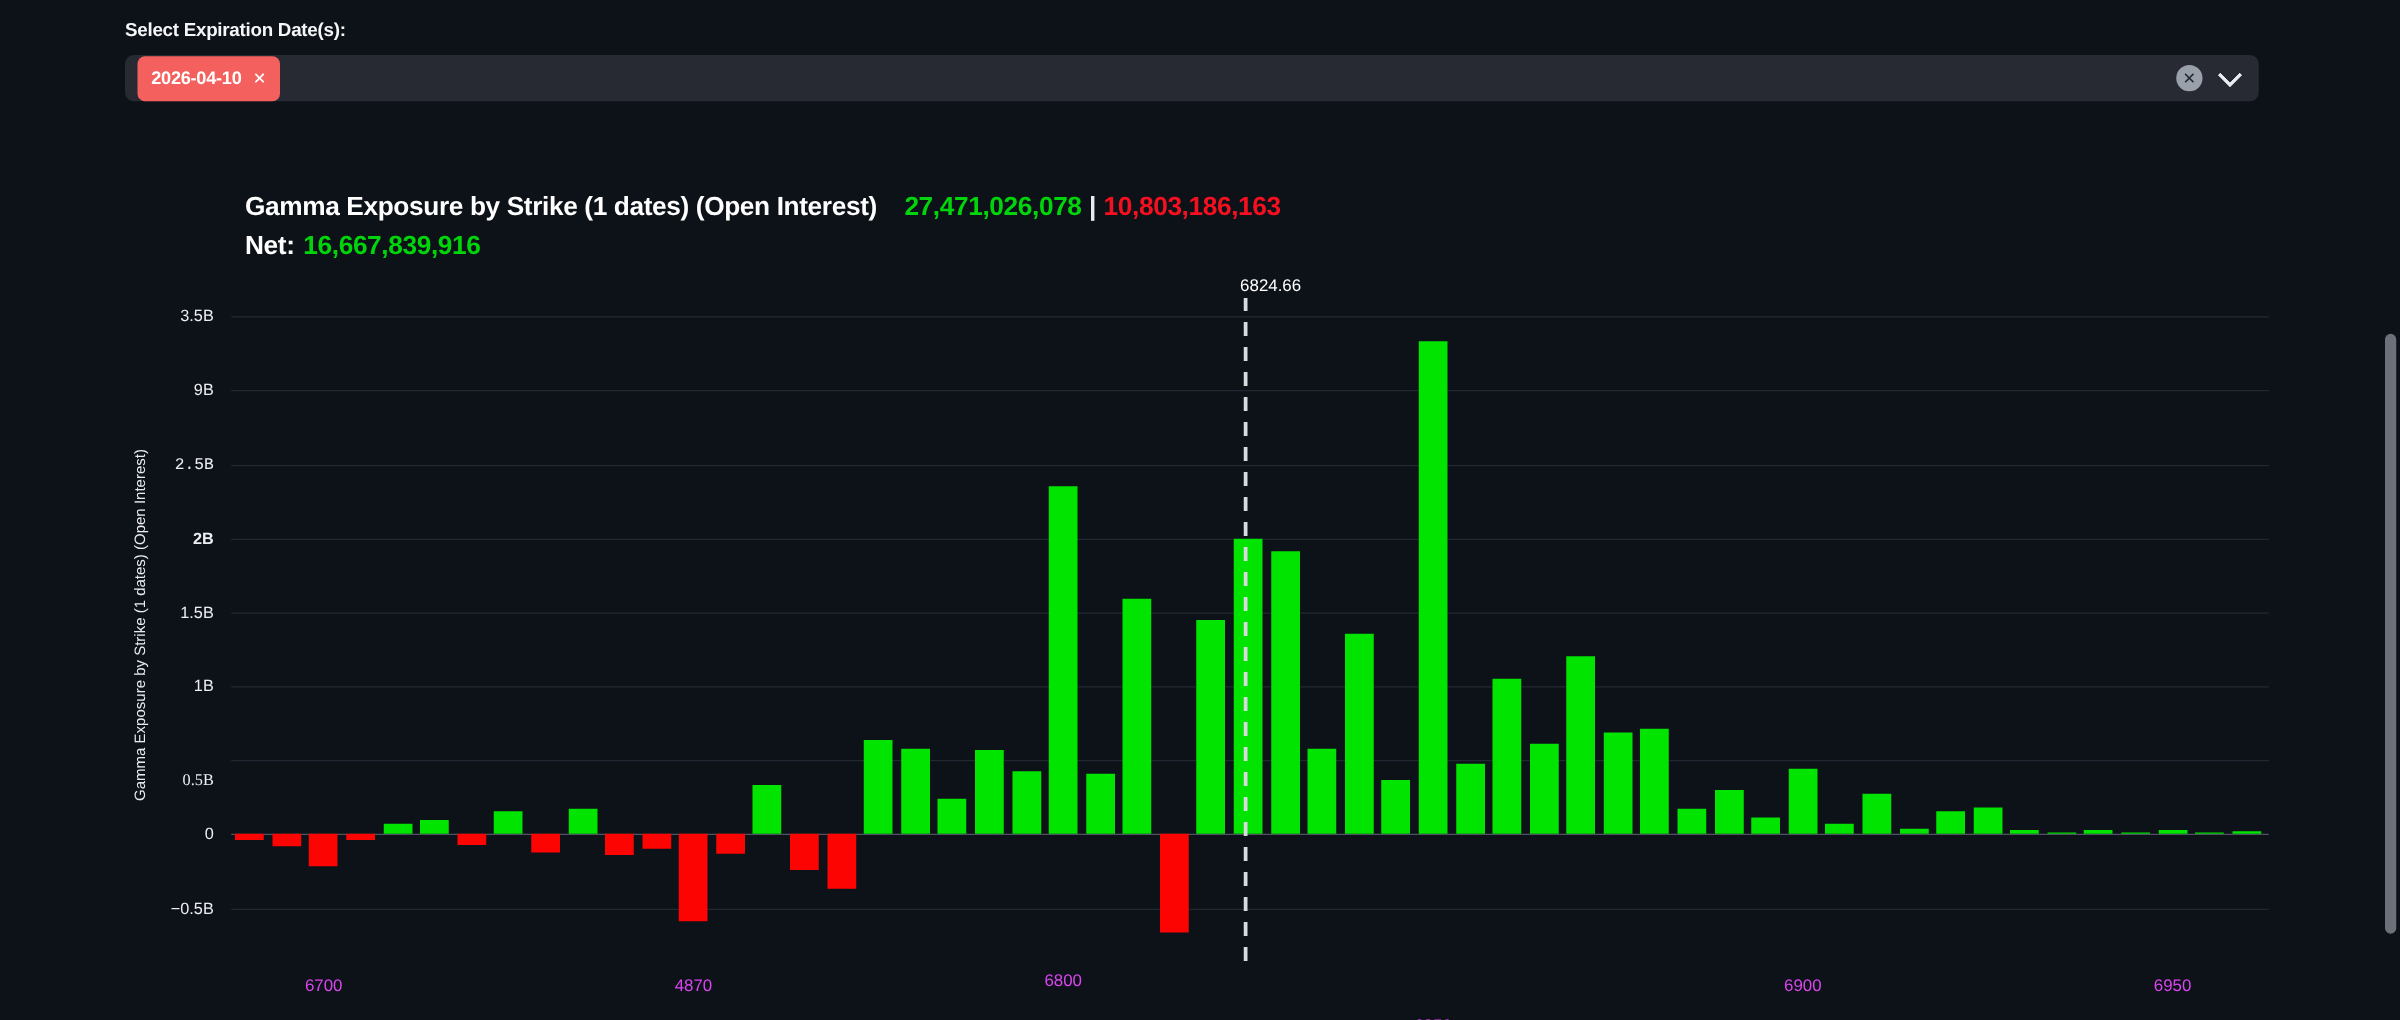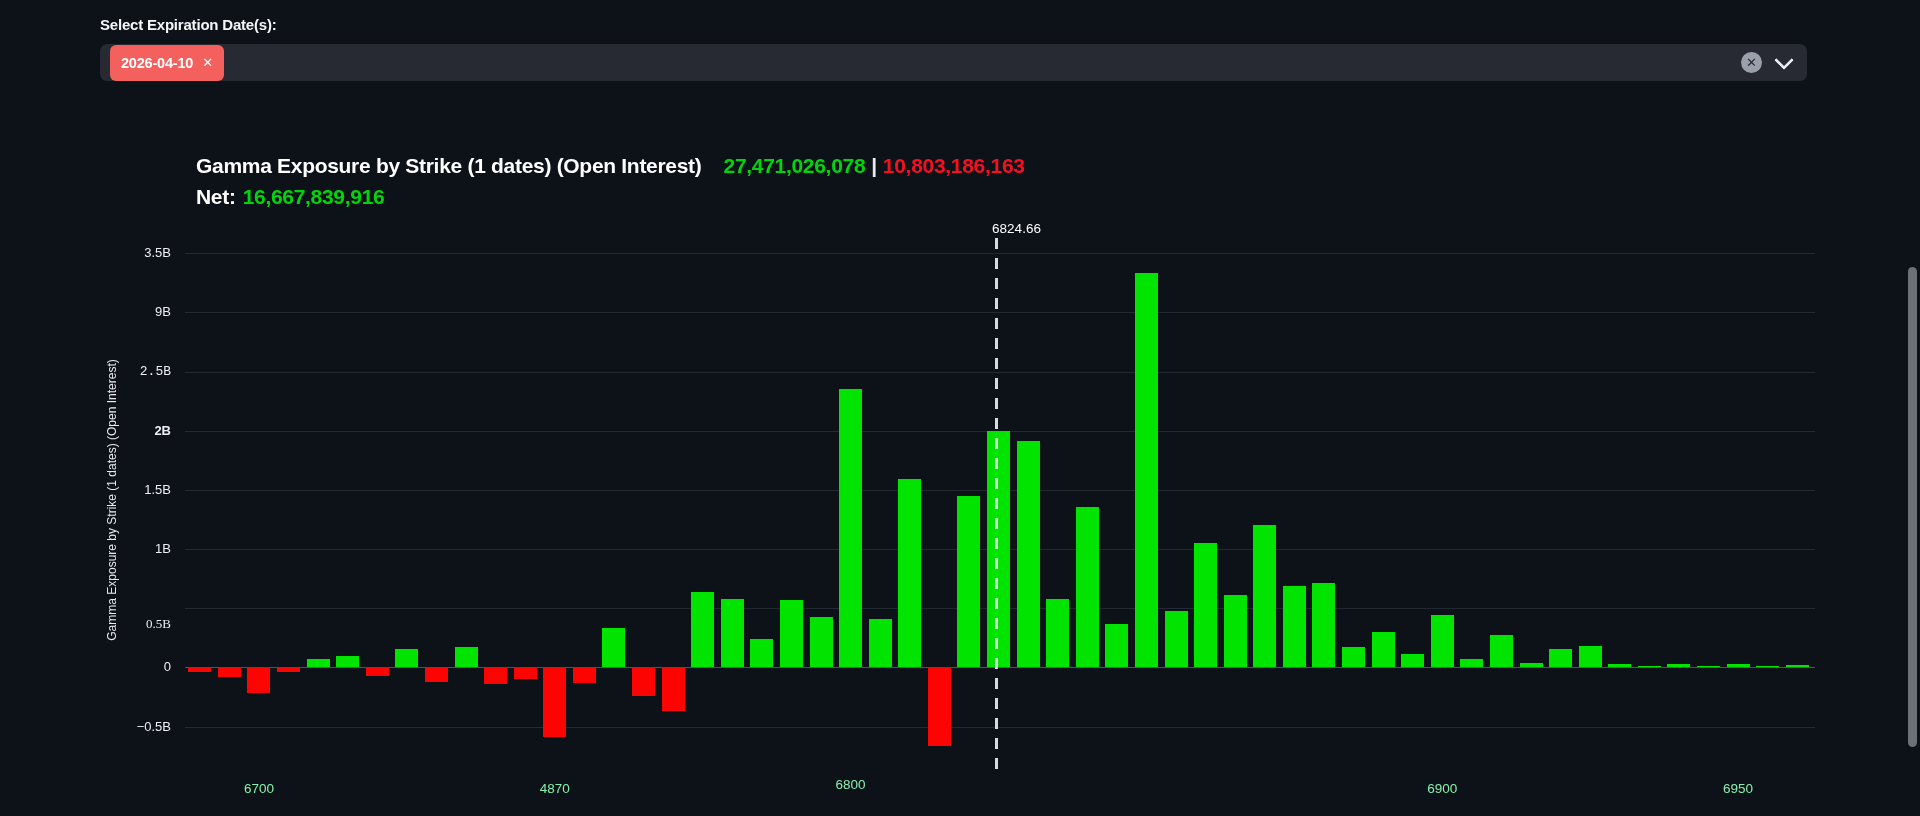--- a/index.html
+++ b/index.html
@@ -27,21 +27,21 @@
   .red-text{color:#f5101f;}
   .sep{color:#e8eaee;margin:0 6px;}
   .title-main{margin-right:22px;}
   .net-label{margin-right:7px;}
 
   
   .plot-area{position:absolute;left:185px;top:245px;width:1630px;height:510px;}
   .gridline{position:absolute;left:0;width:100%;height:1px;background:#232933;}
   .gridline.zero{background:#4e5560;}
   .ytick{position:absolute;left:-62px;width:48px;text-align:right;font-size:13px;color:#eceef2;}
-  .xtick{position:absolute;width:70px;text-align:center;font-size:13.5px;color:#86efac;}
+  .xtick{position:absolute;width:70px;text-align:center;font-size:13.5px;color:#d946ef;}
   .bar{position:absolute;}
   .vline{position:absolute;width:3px;background:repeating-linear-gradient(to bottom,#d7dbe0 0px,#d7dbe0 11px,transparent 11px,transparent 20px);}
   .spot-label{position:absolute;transform:translateX(-50%);font-size:13.5px;color:#ffffff;white-space:nowrap;}
   .y-axis-title{position:absolute;left:-73px;top:50%;width:0;height:0;}
   .y-axis-title span{position:absolute;transform:translate(-50%,-50%) rotate(-90deg);white-space:nowrap;
     font-size:12px;color:#e9ebef;}
 
   
   .scrollbar-thumb{position:absolute;left:1908px;top:267px;width:9px;height:480px;border-radius:5px;background:#6c7078;cursor:pointer;}
 </style>

